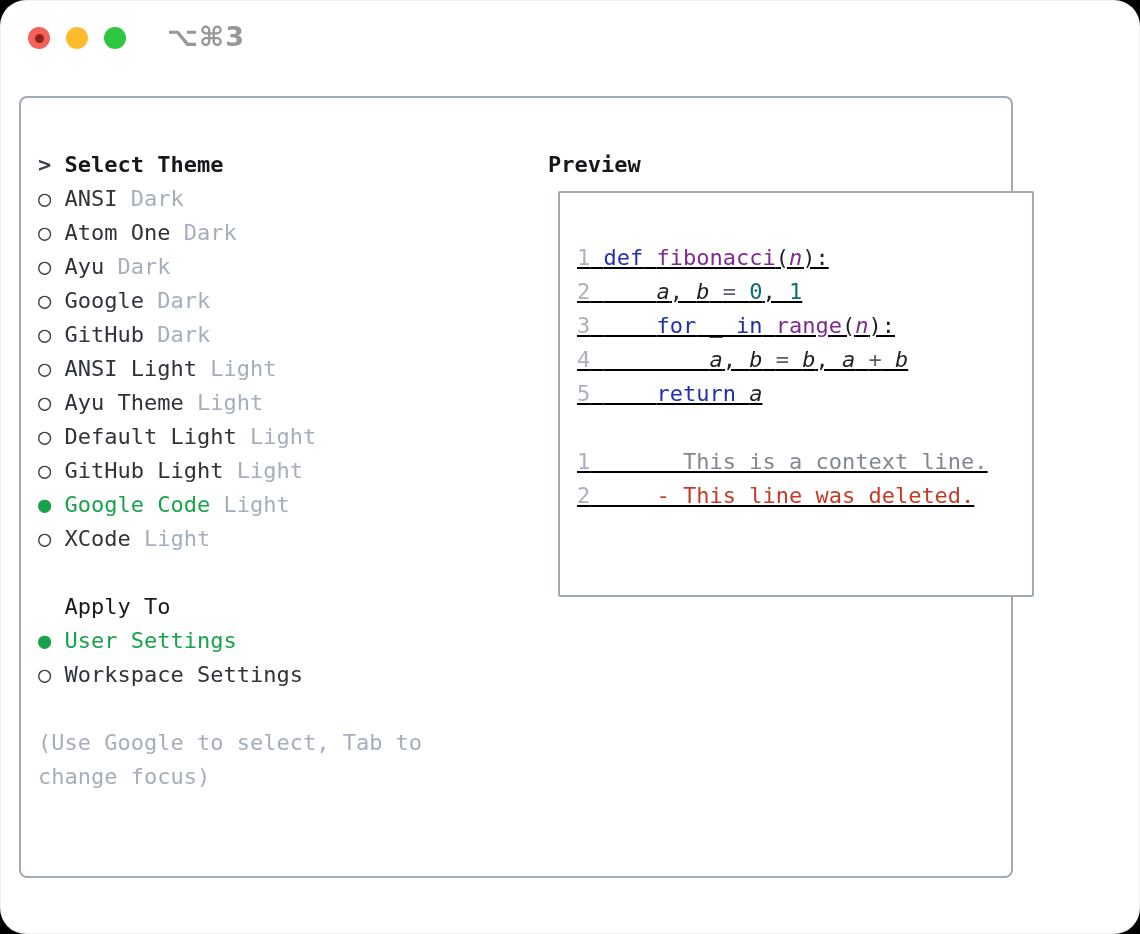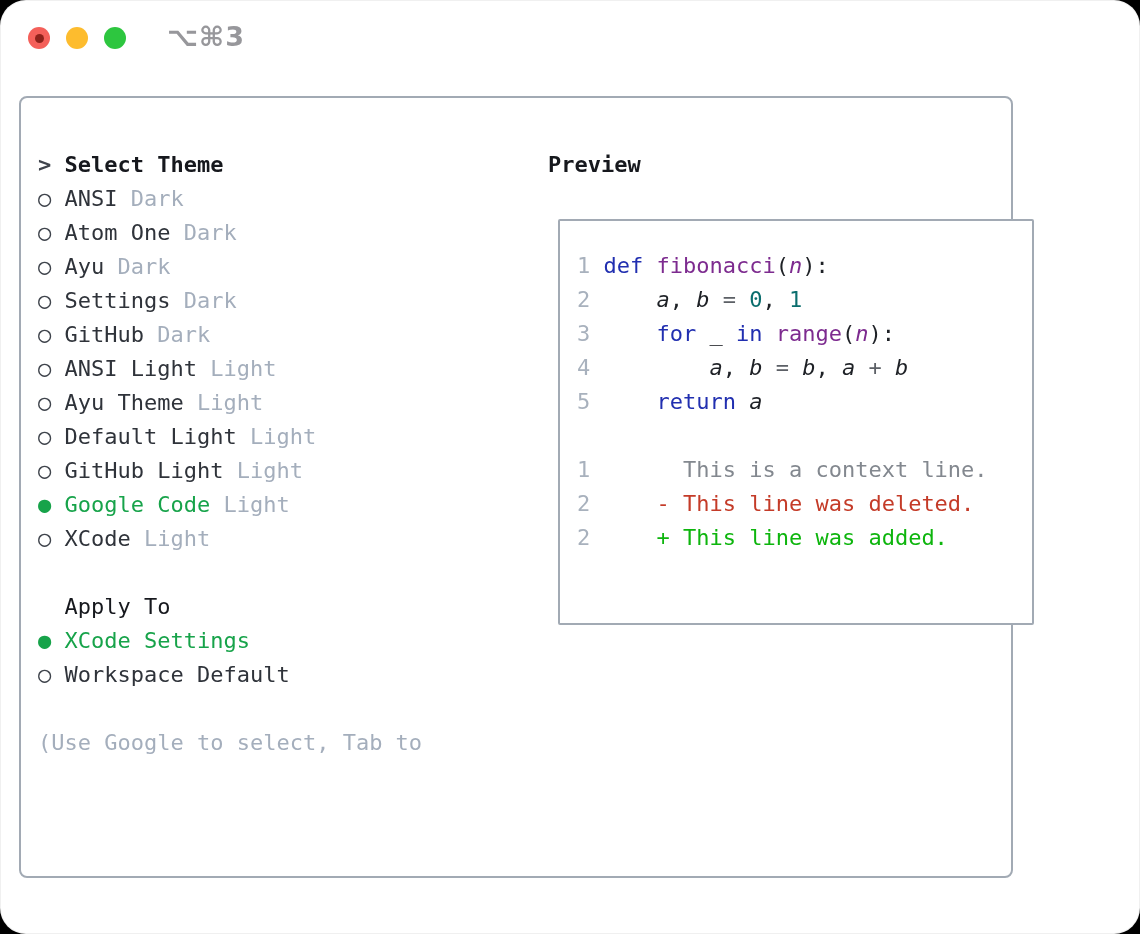--- a/index.html
+++ b/index.html
@@ -39,23 +39,23 @@
   .green-text{color:var(--green);}
   .marker{color:var(--marker);}
   .marker.sel{color:var(--green);}
   .left-panel{position:absolute;left:17px;top:50px;width:440px;}
   .apply-label{padding-left:2ch;color:var(--heading);}
   .hint{color:var(--muted);}
   
   .right-panel{position:absolute;left:506px;top:50px;width:500px;}
   .preview-title{padding-left:21px;}
   .preview-box{
-    box-sizing:border-box;margin-left:31px;margin-top:37px;width:476px;height:406px;
+    box-sizing:border-box;margin-left:31px;margin-top:9px;width:476px;height:406px;
     border:2px solid var(--border);border-radius:2px;background:#fff;
-    padding:28px 0 0 17px;overflow:hidden;
+    padding:48px 0 0 17px;overflow:hidden;text-decoration:underline;
   }
   .lineno{color:var(--lineno);}
   .c-kw{color:var(--kw);}
   .c-fn{color:var(--fn);}
   .c-num{color:var(--num);}
   .c-op{color:var(--op);}
   .c-plain{color:var(--code_plain);}
   .c-var{color:var(--code_plain);font-style:italic;}
   .c-param{color:var(--fn);font-style:italic;}
   .d-ctx{color:var(--ctx);}
@@ -77,56 +77,56 @@
 
   <div class="tui">
 
     <div class="left-panel">
       <div class="row"><span class="marker bold">&gt;</span><span> </span><span class="bold">Select Theme</span></div>
 
       <div id="theme-list">
           <div class="row"><span class="marker">○</span><span> </span><span>ANSI</span><span> </span><span class="muted">Dark</span></div>
           <div class="row"><span class="marker">○</span><span> </span><span>Atom One</span><span> </span><span class="muted">Dark</span></div>
           <div class="row"><span class="marker">○</span><span> </span><span>Ayu</span><span> </span><span class="muted">Dark</span></div>
-          <div class="row"><span class="marker">○</span><span> </span><span>Settings</span><span> </span><span class="muted">Dark</span></div>
+          <div class="row"><span class="marker">○</span><span> </span><span>Google</span><span> </span><span class="muted">Dark</span></div>
           <div class="row"><span class="marker">○</span><span> </span><span>GitHub</span><span> </span><span class="muted">Dark</span></div>
           <div class="row"><span class="marker">○</span><span> </span><span>ANSI Light</span><span> </span><span class="muted">Light</span></div>
           <div class="row"><span class="marker">○</span><span> </span><span>Ayu Theme</span><span> </span><span class="muted">Light</span></div>
           <div class="row"><span class="marker">○</span><span> </span><span>Default Light</span><span> </span><span class="muted">Light</span></div>
           <div class="row"><span class="marker">○</span><span> </span><span>GitHub Light</span><span> </span><span class="muted">Light</span></div>
           <div class="row"><span class="marker sel">●</span><span> </span><span class="green-text">Google Code</span><span> </span><span class="muted">Light</span></div>
           <div class="row"><span class="marker">○</span><span> </span><span>XCode</span><span> </span><span class="muted">Light</span></div>
         </div>
 
       <div class="row blank"></div>
 
       <div class="row apply-label">Apply To</div>
       <div id="apply-list">
-          <div class="row"><span class="marker sel">●</span><span> </span><span class="green-text">XCode Settings</span></div>
-          <div class="row"><span class="marker">○</span><span> </span><span>Workspace Default</span></div>
+          <div class="row"><span class="marker sel">●</span><span> </span><span class="green-text">User Settings</span></div>
+          <div class="row"><span class="marker">○</span><span> </span><span>Workspace Settings</span></div>
         </div>
 
       <div class="row blank"></div>
 
       <div class="row hint">(Use Google to select, Tab to</div>
+      <div class="row hint">change focus)</div>
     </div>
 
     <div class="right-panel">
       <div class="row bold preview-title">Preview</div>
       <div class="preview-box">
         <div id="code-block">
             <div class="row"><span class="lineno">1</span><span> </span><span class="c-kw">def</span><span class="c-plain"> </span><span class="c-fn">fibonacci</span><span class="c-plain">(</span><span class="c-param">n</span><span class="c-plain">):</span></div>
             <div class="row"><span class="lineno">2</span><span> </span><span class="c-plain">    </span><span class="c-var">a</span><span class="c-plain">, </span><span class="c-var">b</span><span class="c-plain"> </span><span class="c-op">=</span><span class="c-plain"> </span><span class="c-num">0</span><span class="c-plain">, </span><span class="c-num">1</span></div>
             <div class="row"><span class="lineno">3</span><span> </span><span class="c-plain">    </span><span class="c-kw">for</span><span class="c-plain"> _ </span><span class="c-kw">in</span><span class="c-plain"> </span><span class="c-fn">range</span><span class="c-plain">(</span><span class="c-param">n</span><span class="c-plain">):</span></div>
             <div class="row"><span class="lineno">4</span><span> </span><span class="c-plain">        </span><span class="c-var">a</span><span class="c-plain">, </span><span class="c-var">b</span><span class="c-plain"> </span><span class="c-op">=</span><span class="c-plain"> </span><span class="c-var">b</span><span class="c-plain">, </span><span class="c-var">a</span><span class="c-plain"> </span><span class="c-op">+</span><span class="c-plain"> </span><span class="c-var">b</span></div>
             <div class="row"><span class="lineno">5</span><span> </span><span class="c-plain">    </span><span class="c-kw">return</span><span class="c-plain"> </span><span class="c-var">a</span></div>
           </div>
         <div class="row blank"></div>
         <div id="diff-block">
             <div class="row"><span class="lineno">1</span><span class="d-ctx">       This is a context line.</span></div>
             <div class="row"><span class="lineno">2</span><span class="d-del">     - This line was deleted.</span></div>
-            <div class="row"><span class="lineno">2</span><span class="d-add">     + This line was added.</span></div>
           </div>
       </div>
     </div>
 
   </div>
 </div>
 
 </body></html>

